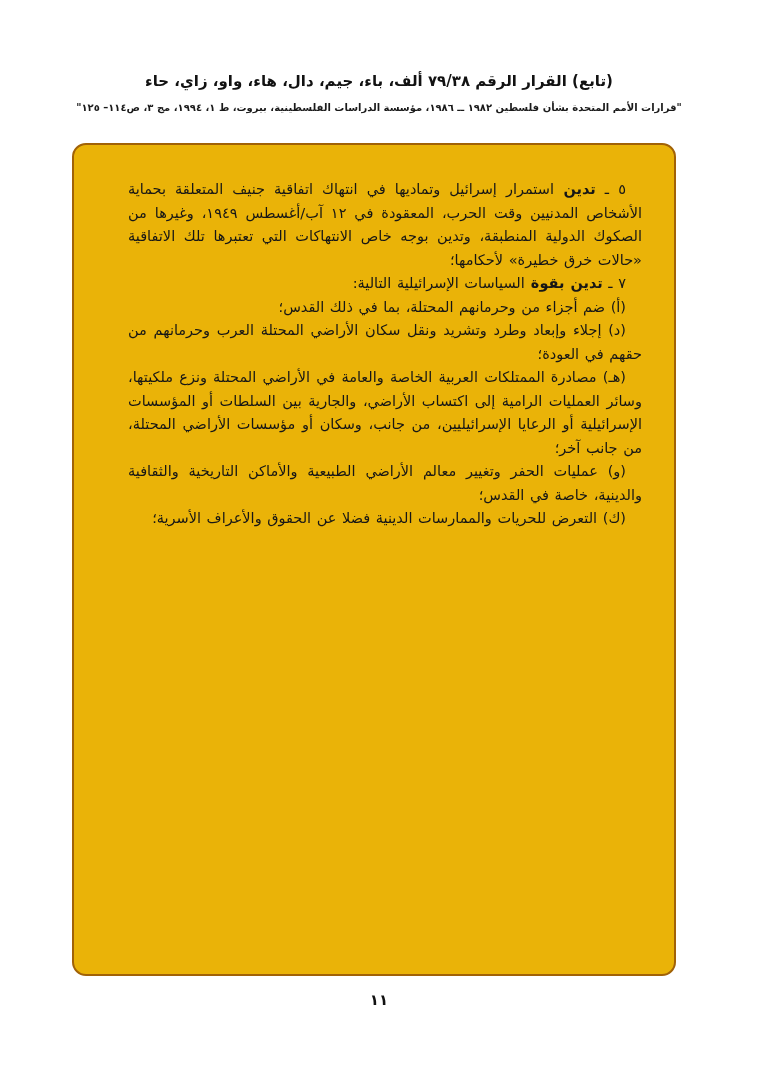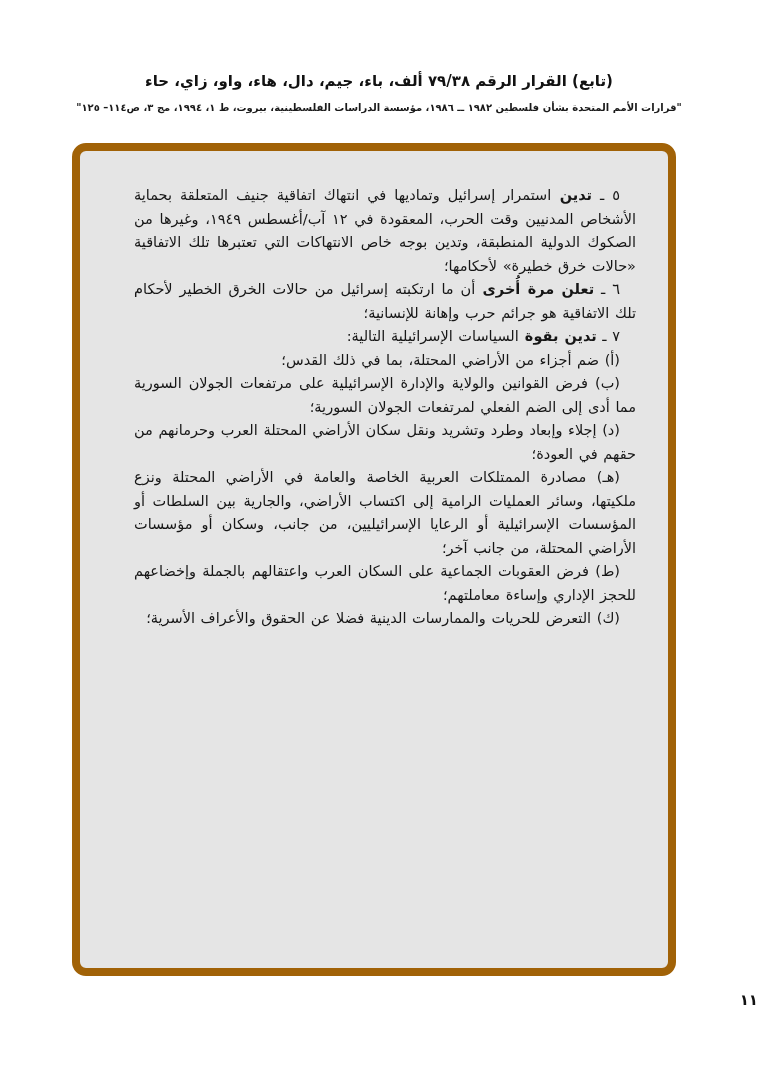--- a/index.html
+++ b/index.html
@@ -29,78 +29,76 @@
     direction: rtl;
     text-align: center;
     font-size: 10px;
     font-weight: bold;
     color: #1a1a1a;
   }
   .frame {
     position: absolute;
     left: 72px; top: 143px;
     width: 604px; height: 833px;
-    border: 8px solid #a16207;
+    border: 2px solid #a16207;
     border-radius: 14px;
-    background: #e5e5e5;
+    background: #eab308;
     padding: 33px 32px 0 54px;
     overflow: hidden;
   }
   .content {
     direction: rtl;
     text-align: justify;
     font-size: 14.5px;
     line-height: 23.5px;
     word-spacing: 1px;
     color: #161616;
   }
   .para { margin: 0; text-indent: 16px; }
   .num { font-weight: normal; }
   .b { font-weight: bold; }
   .page-num {
     position: absolute;
     top: 991px; left: 0; right: 0;
     direction: rtl;
-    text-align: right;
+    text-align: center;
     font-size: 15px;
     font-weight: bold;
     color: #111111;
   }
 </style>
 </head>
 <body>
 
 <div class="page">
 
   <div class="doc-header">(تابع) القرار الرقم ٧٩/٣٨ ألف، باء، جيم، دال، هاء، واو، زاي، حاء</div>
 
   <div class="doc-subheader">"قرارات الأمم المتحدة بشأن فلسطين ١٩٨٢ ــ ١٩٨٦، مؤسسة الدراسات الفلسطينية، بيروت، ط ١، ١٩٩٤، مج ٣، ص١١٤– ١٢٥"</div>
 
   <div class="frame">
     <div class="content">
 
       <p class="para"><span class="num">٥ ـ </span><span class="b">تدين </span><span>استمرار إسرائيل وتماديها في انتهاك اتفاقية جنيف المتعلقة بحماية الأشخاص المدنيين وقت الحرب، المعقودة في ١٢ آب/أغسطس ١٩٤٩، وغيرها من الصكوك الدولية المنطبقة، وتدين بوجه خاص الانتهاكات التي تعتبرها تلك الاتفاقية «حالات خرق خطيرة» لأحكامها؛</span></p>
 
-      <p class="para"><span class="num">٦ ـ </span><span class="b">تعلن مرة أُخرى </span><span>أن ما ارتكبته إسرائيل من حالات الخرق الخطير لأحكام تلك الاتفاقية هو جرائم حرب وإهانة للإنسانية؛</span></p>
 
       <p class="para"><span class="num">٧ ـ </span><span class="b">تدين بقوة </span><span>السياسات الإسرائيلية التالية:</span></p>
 
-      <p class="para"><span class="num">(أ) </span><span class="b"></span><span>ضم أجزاء من الأراضي المحتلة، بما في ذلك القدس؛</span></p>
+      <p class="para"><span class="num">(أ) </span><span class="b"></span><span>ضم أجزاء من وحرمانهم المحتلة، بما في ذلك القدس؛</span></p>
 
-      <p class="para"><span class="num">(ب) </span><span class="b"></span><span>فرض القوانين والولاية والإدارة الإسرائيلية على مرتفعات الجولان السورية مما أدى إلى الضم الفعلي لمرتفعات الجولان السورية؛</span></p>
 
 
       <p class="para"><span class="num">(د) </span><span class="b"></span><span>إجلاء وإبعاد وطرد وتشريد ونقل سكان الأراضي المحتلة العرب وحرمانهم من حقهم في العودة؛</span></p>
 
       <p class="para"><span class="num">(هـ) </span><span class="b"></span><span>مصادرة الممتلكات العربية الخاصة والعامة في الأراضي المحتلة ونزع ملكيتها، وسائر العمليات الرامية إلى اكتساب الأراضي، والجارية بين السلطات أو المؤسسات الإسرائيلية أو الرعايا الإسرائيليين، من جانب، وسكان أو مؤسسات الأراضي المحتلة، من جانب آخر؛</span></p>
 
+      <p class="para"><span class="num">(و) </span><span class="b"></span><span>عمليات الحفر وتغيير معالم الأراضي الطبيعية والأماكن التاريخية والثقافية والدينية، خاصة في القدس؛</span></p>
 
 
 
-      <p class="para"><span class="num">(ط) </span><span class="b"></span><span>فرض العقوبات الجماعية على السكان العرب واعتقالهم بالجملة وإخضاعهم للحجز الإداري وإساءة معاملتهم؛</span></p>
 
 
       <p class="para"><span class="num">(ك) </span><span class="b"></span><span>التعرض للحريات والممارسات الدينية فضلا عن الحقوق والأعراف الأسرية؛</span></p>
 
     </div>
   </div>
 
   <div class="page-num">١١</div>
 
 </div>

